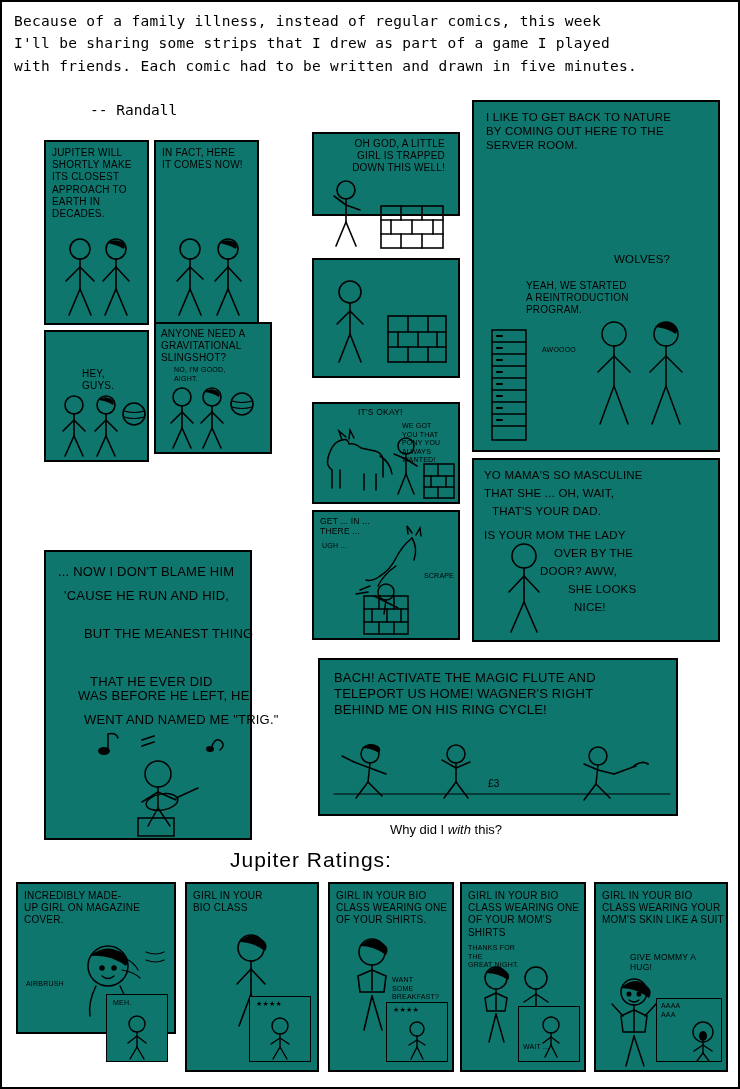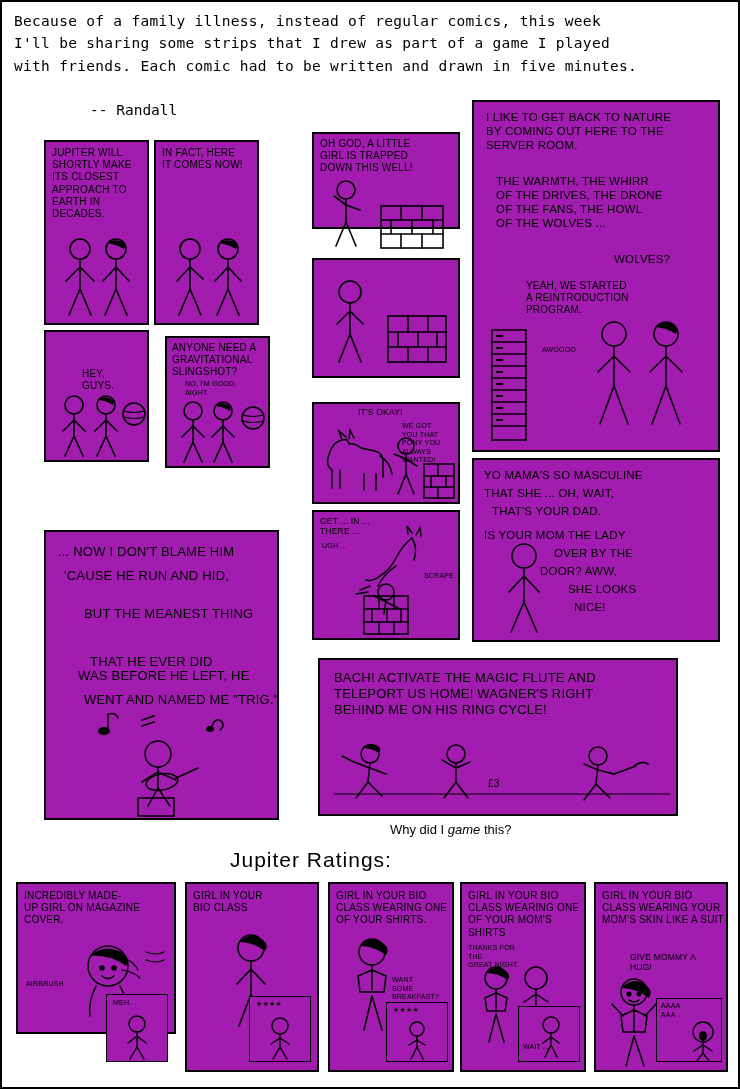--- a/index.html
+++ b/index.html
@@ -36,21 +36,21 @@
     left: 88px;
     top: 100px;
     font-family: "DejaVu Sans Mono", monospace;
     font-size: 14.5px;
     color: #000;
   }
   .panel {
     position: absolute;
     border: 2px solid #000;
     box-sizing: border-box;
-    background: #a21caf;
+    background: #0f766e;
   }
   .cap {
     position: absolute;
     font-family: "Liberation Sans", sans-serif;
     color: #000;
     line-height: 1.22;
     letter-spacing: 0.2px;
     text-transform: uppercase;
     font-weight: 500;
     white-space: pre-wrap;
@@ -156,21 +156,21 @@
         <line x1="52" y1="26" x2="63" y2="37"></line>
         <line x1="52" y1="42" x2="43" y2="62"></line>
         <line x1="52" y1="42" x2="61" y2="62"></line>
         <circle cx="80" cy="20" r="11"></circle>
         <path d="M70 17 q10 3 20 0" stroke-width="1.1"></path>
         <path d="M70 23 q10 3 20 0" stroke-width="1.1"></path>
       </g>
     </svg>
   </div>
 
-  <div class="panel" style="left:152px; top:334px; width:105px; height:132px;margin-left:11px;">
+  <div class="panel" style="left:152px; top:320px; width:118px; height:132px;">
     <div class="cap sm" style="left:5px; top:4px; width:98px;">Anyone need a
 gravitational
 slingshot?</div>
     <div class="cap tiny" style="left:18px; top:42px; width:70px;">No, I'm good,
 aight.</div>
     <svg class="fig" style="left:8px; top:62px;" width="95" height="66" viewBox="0 0 95 66">
       <g stroke="#000" stroke-width="1.6" fill="none" stroke-linecap="round">
         <circle cx="18" cy="11" r="9"></circle>
         <line x1="18" y1="20" x2="18" y2="42"></line>
         <line x1="18" y1="26" x2="7" y2="37"></line>
@@ -184,21 +184,21 @@
         <line x1="48" y1="26" x2="59" y2="37"></line>
         <line x1="48" y1="42" x2="39" y2="62"></line>
         <line x1="48" y1="42" x2="57" y2="62"></line>
         <circle cx="78" cy="18" r="11"></circle>
         <path d="M68 15 q10 3 20 0" stroke-width="1.1"></path>
         <path d="M68 21 q10 3 20 0" stroke-width="1.1"></path>
       </g>
     </svg>
   </div>
 
-  <div class="panel" style="left:310px; top:130px; width:148px; height:97px;">
+  <div class="panel" style="left:310px; top:130px; width:148px; height:84px;text-align:right;">
     <div class="cap sm" style="left:6px; top:4px; width:125px;">Oh god, a little
 girl is trapped
 down this well!</div>
     <svg class="fig" style="left:12px; top:46px;" width="130" height="70" viewBox="0 0 130 70">
       <g stroke="#000" stroke-width="1.6" fill="none" stroke-linecap="round">
         <circle cx="20" cy="10" r="9"></circle>
         <line x1="20" y1="19" x2="20" y2="42"></line>
         <line x1="20" y1="25" x2="8" y2="16"></line>
         <line x1="20" y1="25" x2="34" y2="30"></line>
         <line x1="20" y1="42" x2="10" y2="66"></line>
@@ -299,24 +299,20 @@
         <line x1="33" y1="92" x2="33" y2="104"></line>
         <line x1="48" y1="92" x2="48" y2="104"></line>
       </g>
     </svg>
   </div>
 
   <div class="panel" style="left:470px; top:98px; width:248px; height:352px;">
     <div class="cap md" style="left:12px; top:8px; width:228px;">I like to get back to nature
 by coming out here to the
 server room.</div>
-    <div class="cap md" style="left:22px; top:72px; width:212px;">The warmth, the whirr
-of the drives, the drone
-of the fans, the howl
-of the wolves ...</div>
     <div class="cap md" style="left:140px; top:150px; width:96px;">Wolves?</div>
     <div class="cap sm" style="left:52px; top:178px; width:130px;">Yeah, we started
 a reintroduction
 program.</div>
     <div class="cap tiny" style="left:68px; top:244px; width:50px;">awoooo</div>
     <svg class="fig" style="left:12px; top:210px;" width="228" height="132" viewBox="0 0 228 132">
       <g stroke="#000" stroke-width="1.5" fill="none" stroke-linecap="round">
         <rect x="6" y="18" width="34" height="110"></rect>
         <line x1="6" y1="30" x2="40" y2="30"></line>
         <line x1="6" y1="42" x2="40" y2="42"></line>
@@ -367,21 +363,21 @@
         <circle cx="32" cy="14" r="12"></circle>
         <line x1="32" y1="26" x2="32" y2="60"></line>
         <line x1="32" y1="34" x2="17" y2="50"></line>
         <line x1="32" y1="34" x2="47" y2="50"></line>
         <line x1="32" y1="60" x2="19" y2="90"></line>
         <line x1="32" y1="60" x2="45" y2="90"></line>
       </g>
     </svg>
   </div>
 
-  <div class="panel" style="left:42px; top:528px; width:235px; height:290px;">
+  <div class="panel" style="left:42px; top:548px; width:208px; height:290px;">
     <div class="cap lg" style="left:12px; top:12px; width:230px;">... Now I don't blame him</div>
     <div class="cap lg" style="left:18px; top:36px; width:224px;">'cause he run and hid,</div>
     <div class="cap lg" style="left:38px; top:74px; width:204px;">But the meanest thing</div>
     <div class="cap lg" style="left:44px; top:98px; width:198px;margin-top:24px;">that he ever did</div>
     <div class="cap lg" style="left:32px; top:136px; width:210px;">Was before he left, he</div>
     <div class="cap lg" style="left:38px; top:160px; width:206px;">went and named me "Trig."</div>
     <svg class="fig" style="left:30px; top:178px;" width="190" height="106" viewBox="0 0 190 106">
       <g stroke="#000" stroke-width="1.5" fill="none" stroke-linecap="round">
         <path d="M32 18 l0 -14 q8 -2 10 4"></path>
         <ellipse cx="28" cy="21" rx="6" ry="4" fill="#000" stroke="none"></ellipse>
@@ -429,21 +425,21 @@
         <line x1="280" y1="36" x2="302" y2="28"></line>
         <line x1="262" y1="46" x2="250" y2="62"></line>
         <line x1="262" y1="46" x2="276" y2="60"></line>
         <path d="M300 28 q8 -6 14 -2" stroke-width="1.8"></path>
       </g>
     </svg>
     <div class="cap sm" style="left:168px; top:118px; width:30px;">£3</div>
   </div>
 
   <div class="why">
-    <span>Why did I </span><i>game</i><span> this?</span>
+    <span>Why did I </span><i>with</i><span> this?</span>
   </div>
 
   <div class="title-hot">Jupiter Ratings:</div>
 
   <div class="panel" style="left:14px; top:880px; width:160px; height:152px;">
     <div class="cap sm" style="left:6px; top:6px; width:150px;">Incredibly made-
 up girl on magazine
 cover.</div>
     <div class="cap tiny" style="left:8px; top:96px; width:54px;">airbrush</div>
     <svg class="fig" style="left:48px; top:52px;" width="110" height="80" viewBox="0 0 110 80">

